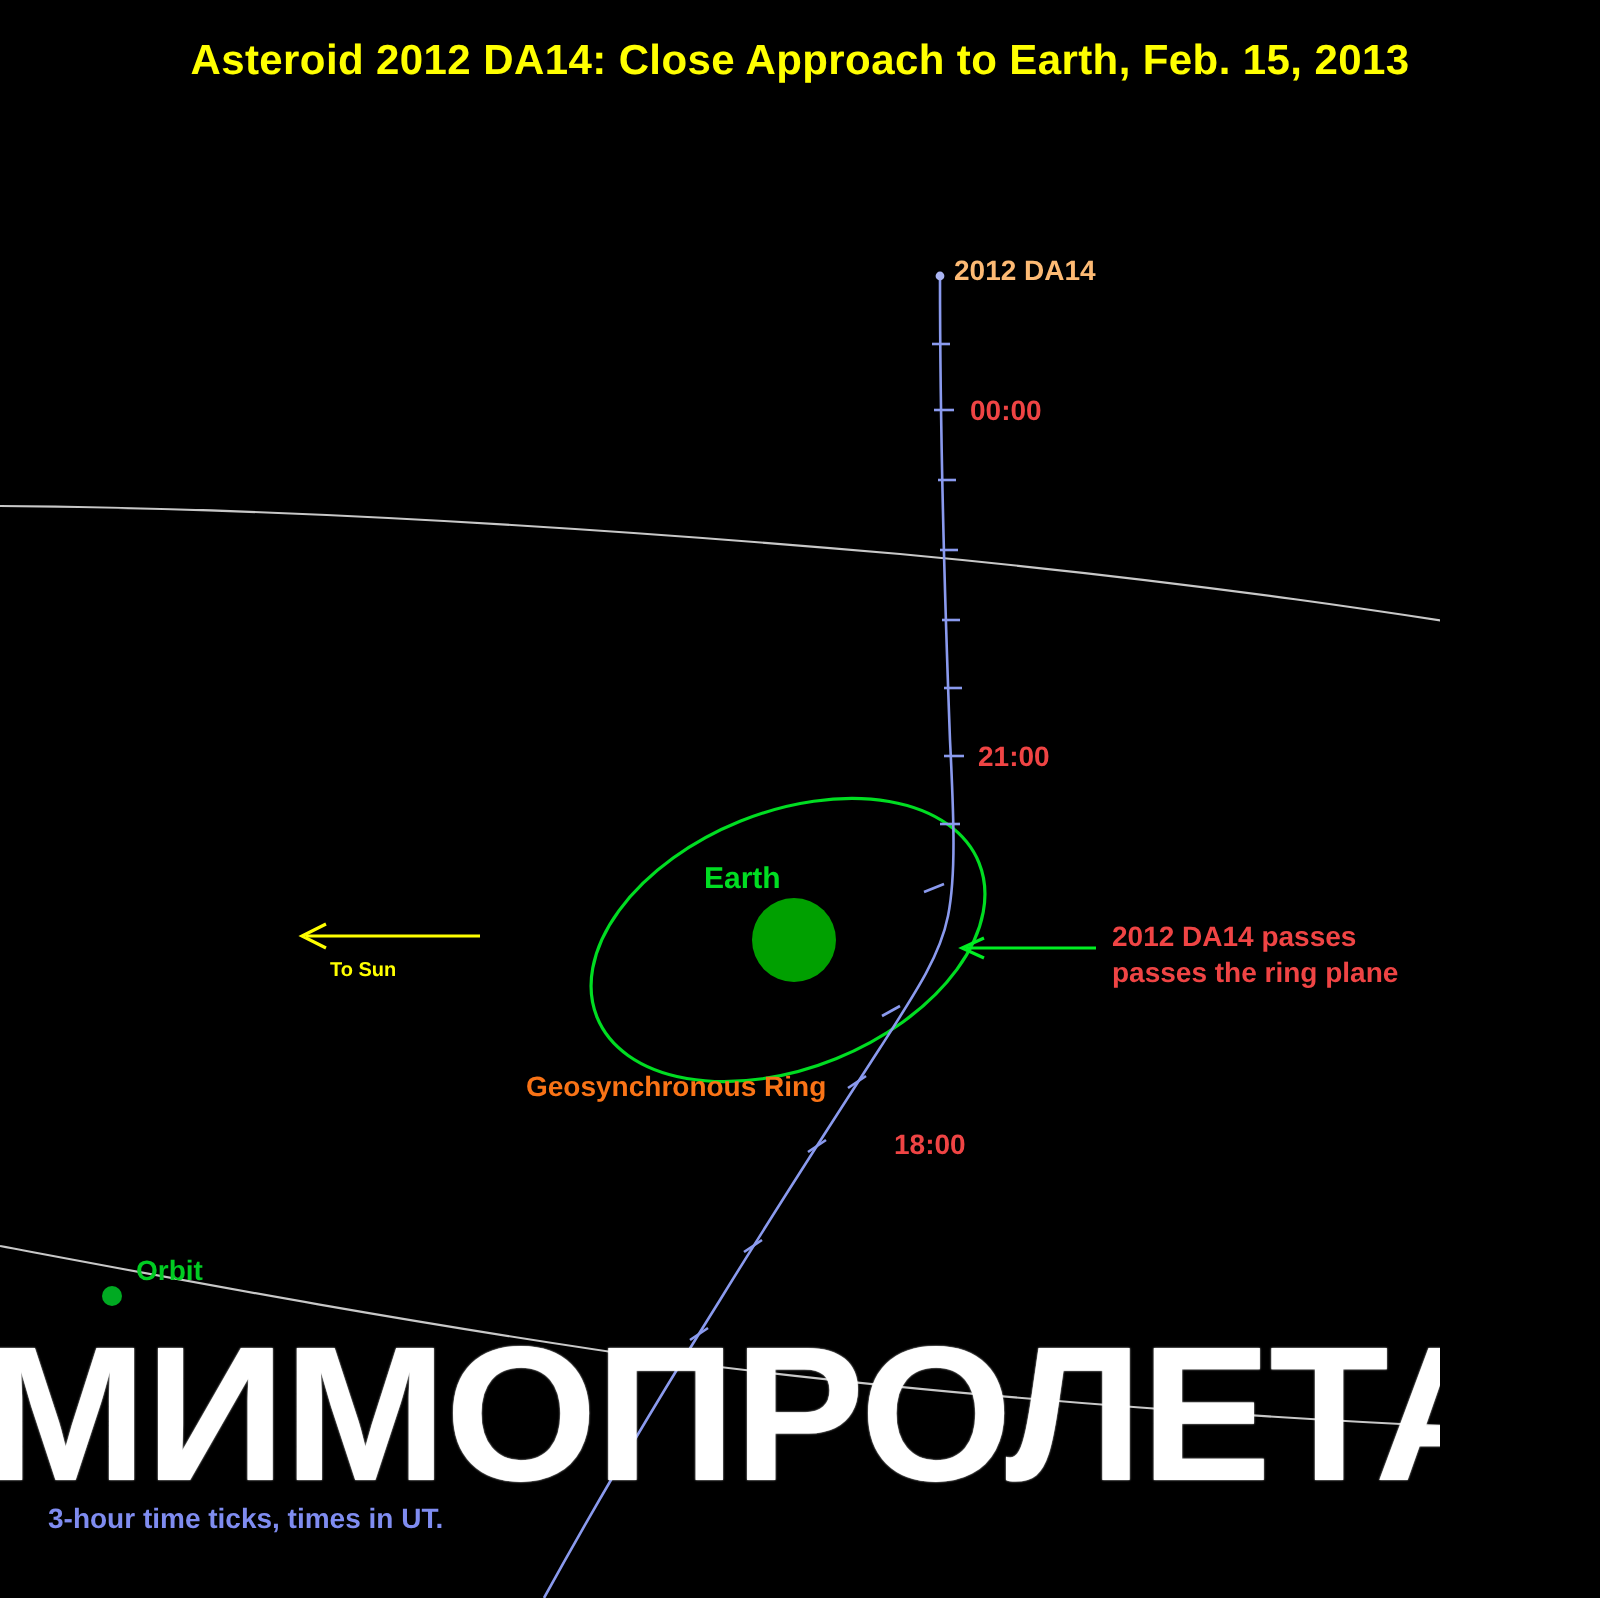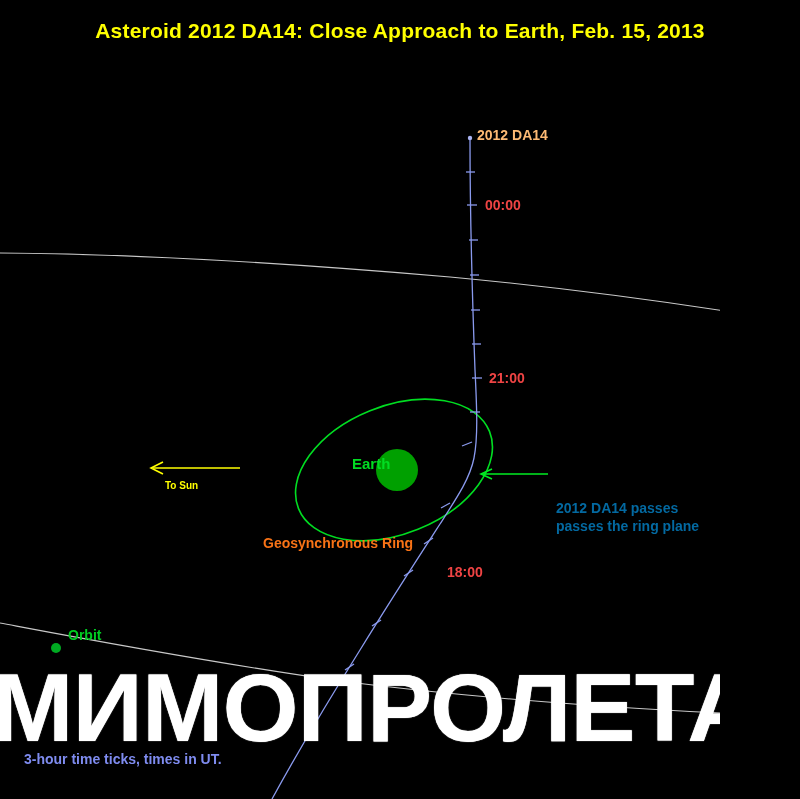--- a/index.html
+++ b/index.html
@@ -49,40 +49,39 @@
   .time-label {
     color: #ef4444;
     font-size: 14px;
     font-weight: bold;
   }
   #time-label-0000 { left: 485px; top: 198px; }
   #time-label-2100 { left: 489px; top: 371px; }
   #time-label-1800 { left: 447px; top: 565px; }
   #earth-label {
     left: 352px;
-    top: 456px;
+    top: 432px;
     color: #00dd22;
     font-size: 15px;
     font-weight: bold;
   }
   #geo-ring-label {
     left: 263px;
     top: 536px;
     color: #f97316;
     font-size: 14px;
     font-weight: bold;
   }
   #ring-plane-annotation {
     left: 556px;
     top: 460px;
-    color: #0369a1;
+    color: #ef4444;
     font-size: 14px;
     font-weight: bold;
     line-height: 1.25;
-    margin-top: 40px;
   }
   #to-sun-label {
     left: 165px;
     top: 481px;
     color: #ffff00;
     font-size: 10px;
     font-weight: bold;
   }
   #moon-label {
     left: 68px;

